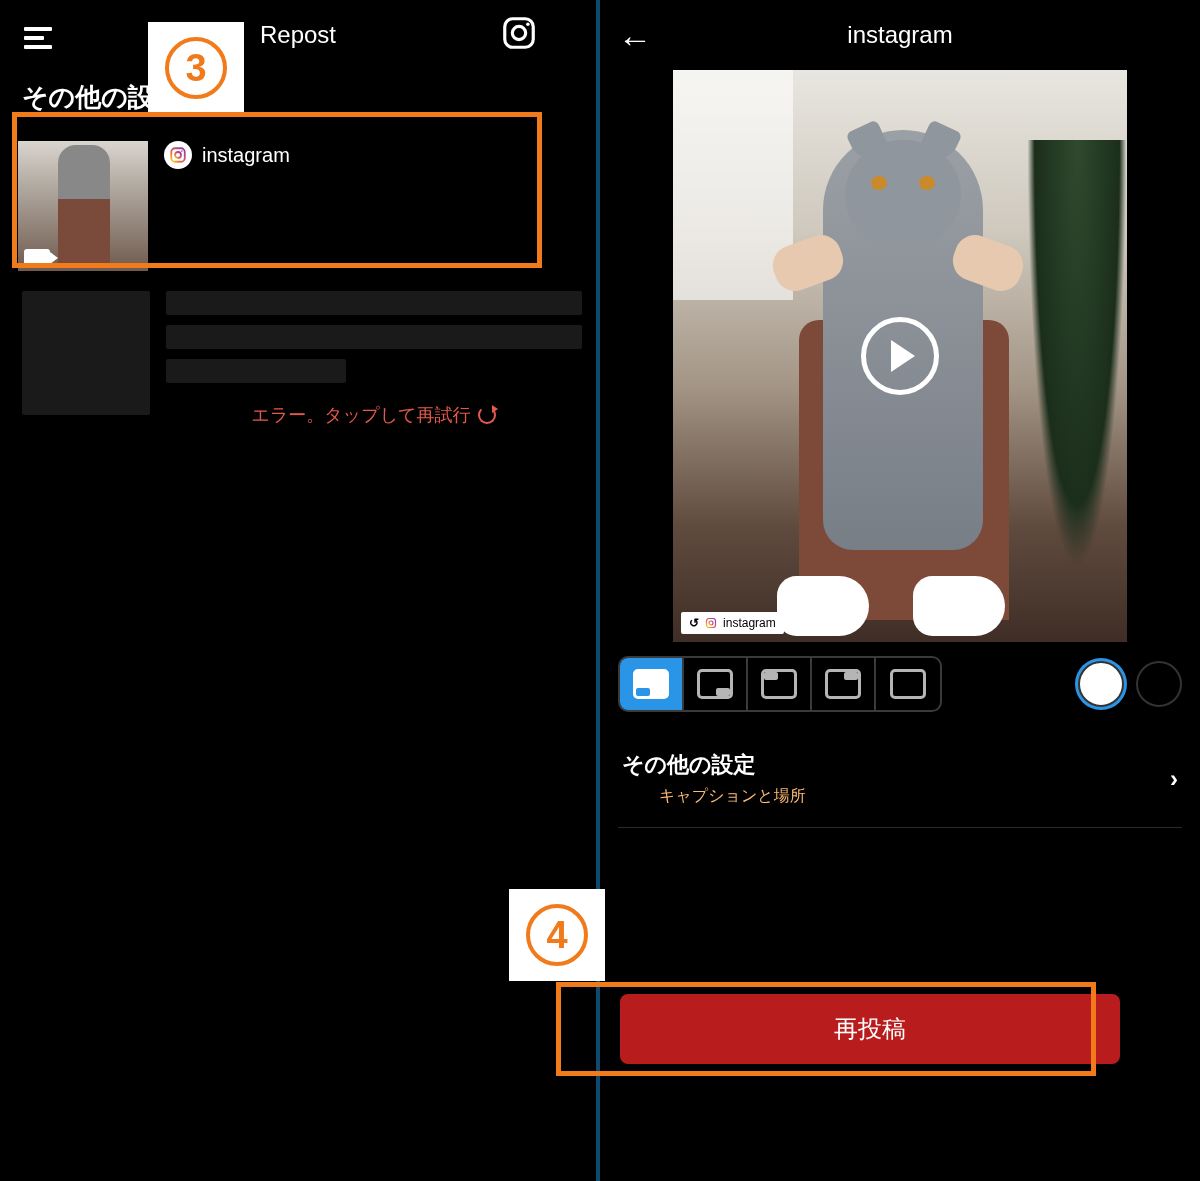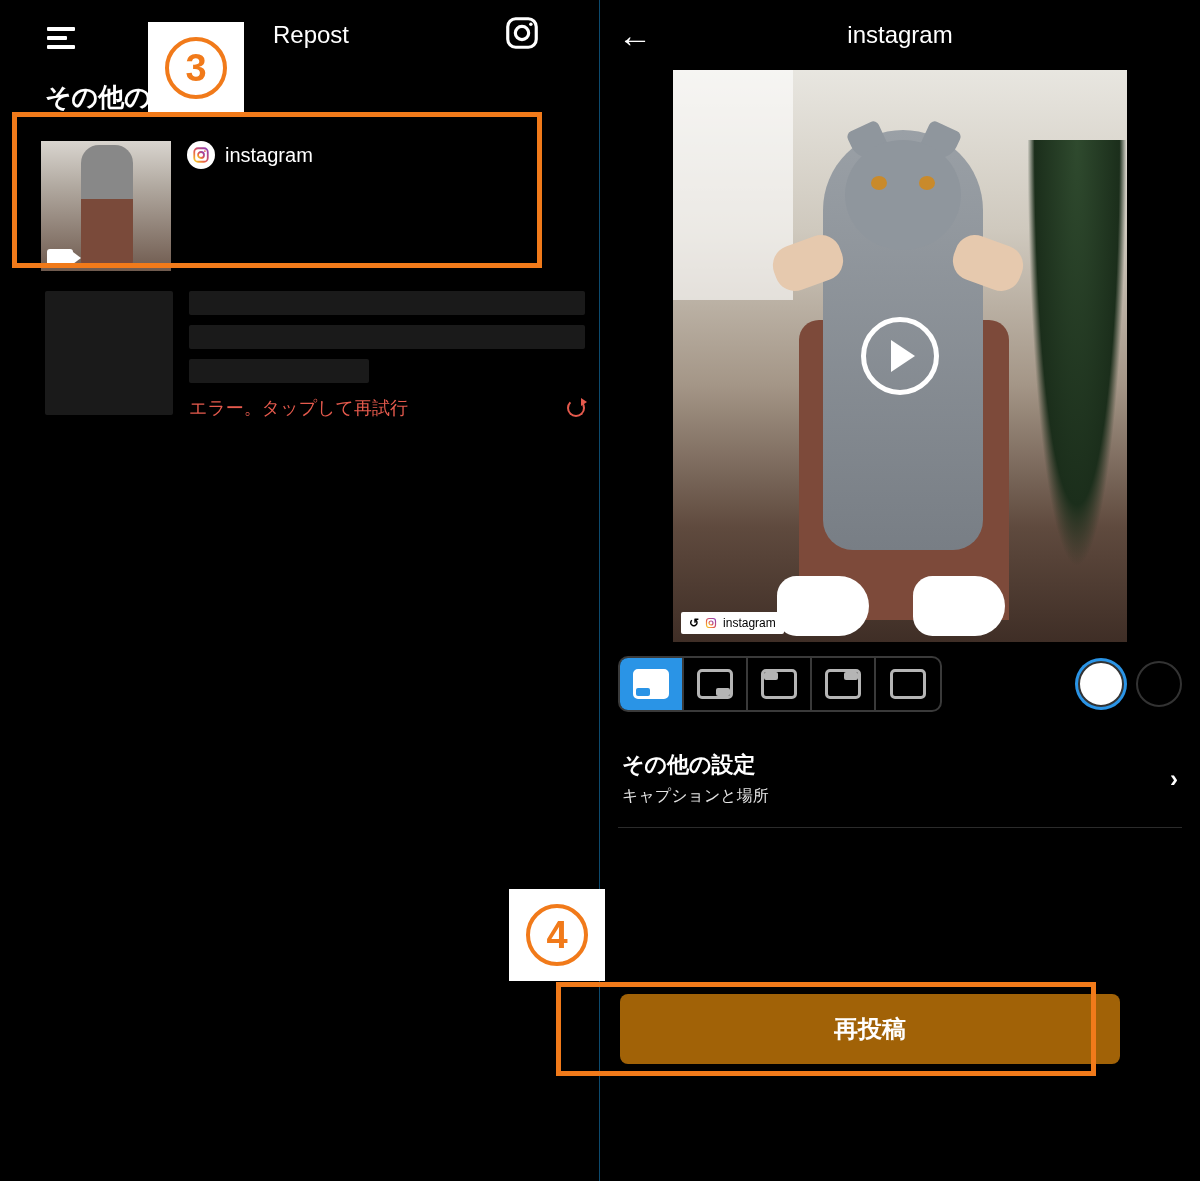--- a/index.html
+++ b/index.html
@@ -11,21 +11,21 @@
       color: #fff;
       display: flex;
       position: relative;
     }
     .left-panel, .right-panel {
       width: 50%;
       height: 100%;
       position: relative;
       overflow: hidden;
     }
-    .left-panel { border-right: 1px solid #0c4a6e; padding-left: 23px; }
+    .left-panel { border-right: 4px solid #0c4a6e; }
 
     
     .left-header {
       display: flex;
       align-items: center;
       height: 70px;
       position: relative;
     }
     .menu-icon {
       position: absolute;
@@ -163,25 +163,25 @@
     }
     .sk-lines { padding-left: 16px; flex: 1; }
     .sk-line {
       height: 24px; background: #1a1a1a;
       margin-bottom: 10px; border-radius: 2px;
     }
     .sk-line.short { width: 180px; }
     .error-text {
       color: #e65a4d;
       font-size: 18px;
-      margin-top: 13px;
+      margin-top: 20px;
       display: flex;
       align-items: center;
       gap: 8px;
-      justify-content: space-between;
+      justify-content: center;
     }
     .retry-icon {
       display: inline-block;
       width: 18px; height: 18px;
       border: 2.5px solid #e65a4d;
       border-top-color: transparent;
       border-radius: 50%;
       position: relative;
     }
     .retry-icon::after {
@@ -350,36 +350,36 @@
     
     .settings-row {
       margin: 24px 18px 0;
       padding: 14px 4px 20px;
       border-bottom: 1px solid #2b2b2b;
       display: flex;
       align-items: center;
       justify-content: space-between;
     }
     .settings-title { font-size: 22px; font-weight: 600; }
-    .settings-sub { font-size: 16px; color: #e5e5e5; margin-top: 6px; }
+    .settings-sub { font-size: 16px; color: #fdba74; margin-top: 6px; margin-left: 37px; }
     .chevron { font-size: 24px; color: #fff; font-weight: bold; }
 
     
     .repost-button {
       position: absolute;
       left: 16px; right: 16px;
       bottom: 108px;
       height: 70px;
-      background: #a16207;
+      background: #b91c1c;
       border-radius: 8px;
       display: flex;
       align-items: center;
       justify-content: center;
       font-size: 24px;
-      font-weight: 700;
+      font-weight: 400;
       color: #fff;
     }
     
     .repost-button { left: 576px; right: auto; width: 500px; bottom: auto; top: 994px; position: absolute; }
     
     .right-panel .repost-button { left: 20px; width: 500px; top: 994px; }
 
     
     svg { display: block; }
   </style>

